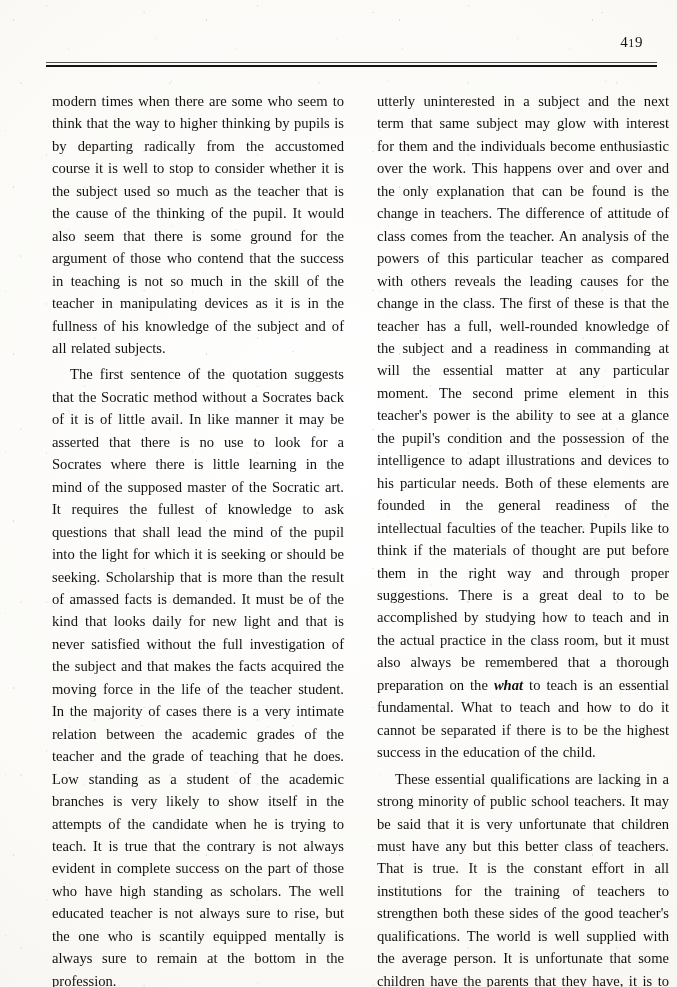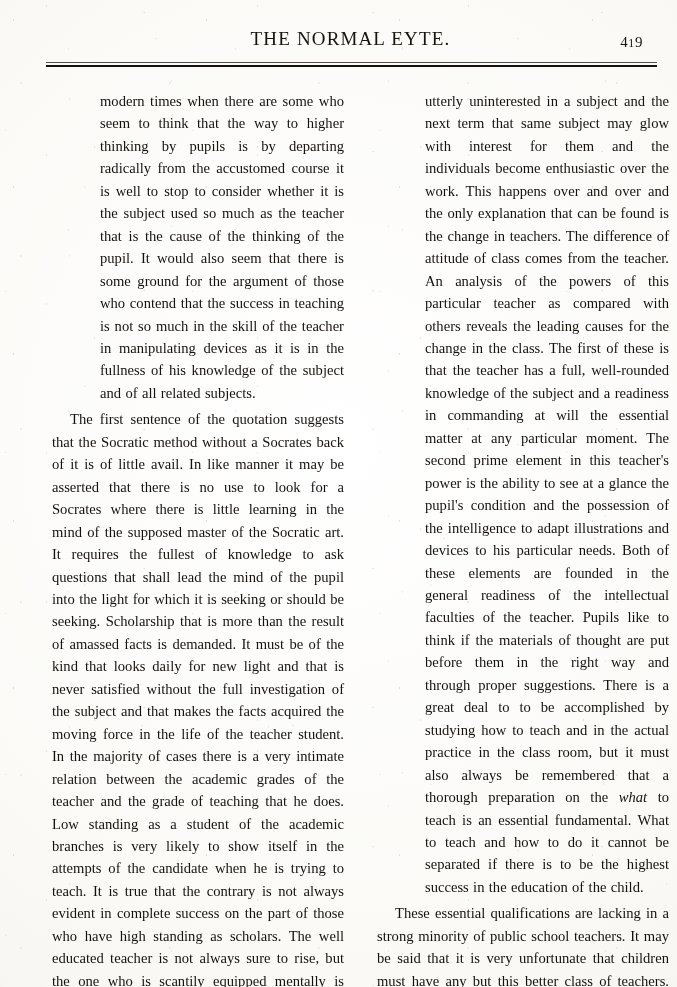--- a/index.html
+++ b/index.html
@@ -126,39 +126,38 @@
     font-size: 14.6px;
     line-height: 22.45px;
     text-align: justify;
     text-indent: 18px;
     color: #15120e;
     -webkit-font-smoothing: antialiased;
     word-spacing: .7px;
   }
   .col p.first {
     text-indent: 0;
-    margin-left: 48px;
   }
   .col p + p {
     margin-top: 4px;
   }
   .col p em {
     font-style: italic;
+    font-weight: bold;
   }
 </style>
 </head>
 <body>
 
 <div class="page">
   <div class="speckle"></div>
 
   <div class="content">
 
     <div class="masthead">
-      <div class="masthead-title">THE NORMAL EYTE.</div>
       <div class="folio"><span>4</span><span class="os-one">1</span><span>9</span></div>
     </div>
 
     <div class="rule">
       <div class="rule-thin"></div>
       <div class="rule-thick"></div>
     </div>
 
     <div class="columns">
       <div class="col">

